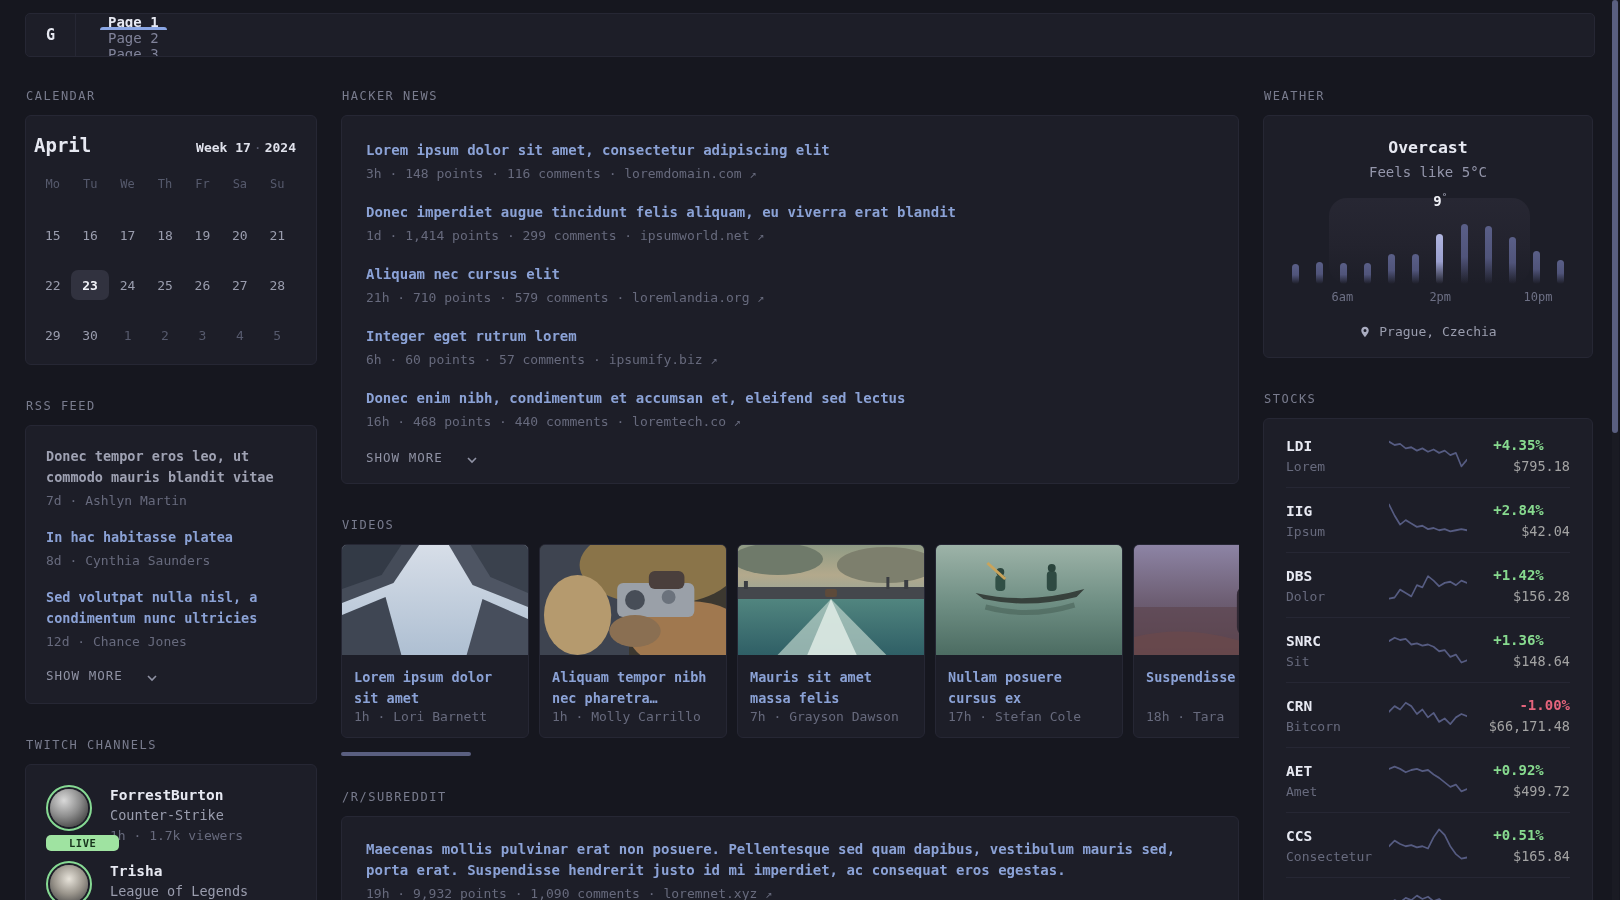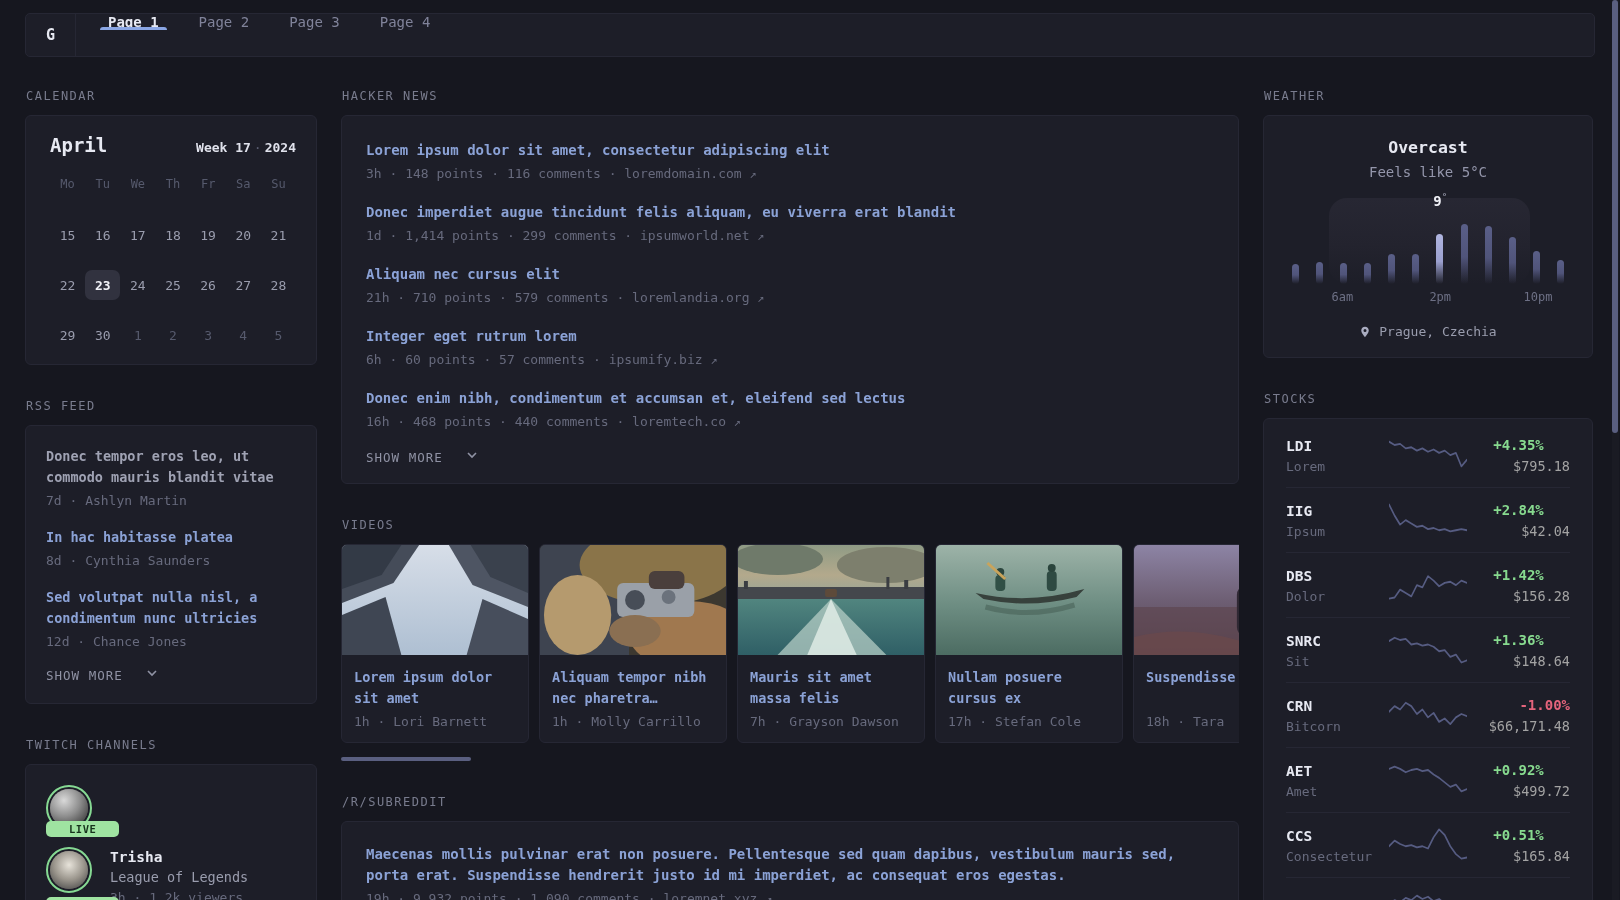--- a/index.html
+++ b/index.html
@@ -14,21 +14,21 @@
 
   
   .nav {
     height:44px; background:#1d1e28; border:1px solid #262734; border-radius:5px;
     display:flex; align-items:stretch; overflow:hidden;
   }
   .nav-logo {
     width:50px; display:flex; align-items:center; justify-content:center;
     border-right:1px solid #262734; color:#e7e9f2; font-weight:bold; font-size:15px;
   }
-  .nav-tabs { display:flex; align-items:flex-start; padding-left:18px; }
+  .nav-tabs { display:flex; align-items:flex-start; padding-left:18px;flex-direction:column; }
   .nav-tab {
     display:flex; align-items:center; padding:0 14px; margin-right:12px;
     color:#80839a; font-size:14px; position:relative; cursor:pointer;
   }
   .nav-tab.active { color:#e7e9f2; font-weight:600; }
   .nav-tab.active::after {
     content:""; position:absolute; left:6px; right:6px; bottom:0; height:3px;
     border-radius:3px 3px 0 0; background:#8aa6e4;
   }
 
@@ -40,21 +40,21 @@
   }
   .widget { margin-bottom:34px; }
   .w-label {
     font-size:12px; letter-spacing:1.5px; color:#797c8e; margin:0 0 12px 1px;
   }
   .card {
     background:#1d1e28; border:1px solid #262734; border-radius:6px;
   }
 
   
-  .cal { padding:18px 20px 14px 24px; }
+  .cal { padding:18px 20px 14px 8px; }
   .cal-head { display:flex; justify-content:space-between; align-items:baseline; margin-bottom:16px; }
   .cal-month { color:#e7e9f2; font-size:19px; font-weight:600; }
   .cal-week { font-size:13px; color:#e0e2ec; font-weight:600; }
   .cal-week .dot { color:#5b5e72; font-weight:400; padding:0 3px; }
   .cal-grid { display:grid; grid-template-columns:repeat(7,1fr); row-gap:20px; }
   .cal-cell {
     height:30px; display:flex; align-items:center; justify-content:center;
     font-size:13px; color:#9a9dae; border-radius:7px;
   }
   .cal-cell.hd { color:#565a6d; font-size:12px; height:24px; margin-bottom:4px; }
@@ -62,21 +62,21 @@
   .cal-cell.sel { background:#31323f; color:#f0f1f7; font-weight:600; }
 
   
   .pad { padding:20px; }
   .feed-item { margin-bottom:16px; }
   .feed-title { font-size:13.5px; font-weight:600; color:#8ba2d6; line-height:21px; cursor:pointer; }
   .feed-title.read { color:#9fa2b3; }
   .feed-meta { font-size:13px; color:#676a7d; margin-top:3px; line-height:20px; }
   .show-more {
     font-size:12.5px; letter-spacing:1px; color:#8f92a4; cursor:pointer;
-    display:flex; align-items:flex-start; gap:24px; margin-top:4px;
+    display:flex; align-items:flex-end; gap:24px; margin-top:4px;
   }
   .chev { width:10px; height:10px; fill:none; stroke:#8f92a4; stroke-width:1.6; }
 
   
   .tw-item { display:flex; gap:16px; margin-bottom:16px; cursor:pointer; }
   .tw-av-wrap { position:relative; width:48px; flex:0 0 48px; }
   .tw-av {
     width:46px; height:46px; border-radius:50%;
     border:2px solid #4b4e65; padding:2px; background-clip:content-box;
     background-color:#555;
@@ -101,21 +101,21 @@
   .hn-meta { color:#676a7d; font-size:13px; margin-top:3px; line-height:20px; }
   .ext { font-size:12px; }
 
   
   .car-clip { overflow:hidden; }
   .car { display:flex; gap:10px; width:1200px; }
   .v-card { width:188px; flex:0 0 188px; background:#1d1e28; border:1px solid #262734; border-radius:6px; overflow:hidden; cursor:pointer; }
   .v-thumb { width:100%; height:110px; display:block; }
   .v-body { padding:12px 12px 13px 12px; }
   .v-title { color:#8ba2d6; font-size:13.5px; font-weight:600; line-height:21px; height:42px; overflow:hidden; }
-  .v-meta { color:#676a7d; font-size:13px; margin-top:5px; }
+  .v-meta { color:#676a7d; font-size:13px; }
   .car-scroll { margin-top:14px; height:4px; position:relative; }
   .car-thumb { position:absolute; left:0; top:0; width:130px; height:4px; border-radius:2px; background:#5a5f80; cursor:pointer; }
 
   .sub { padding:22px 24px; }
 
   
   .wx { padding:22px 24px 18px 24px; text-align:center; }
   .wx-cond { color:#e7e9f2; font-size:16.5px; font-weight:600; }
   .wx-feels { color:#9496ab; font-size:14px; margin-top:7px; }
   .wx-chart { position:relative; height:78px; margin:26px 2px 6px 2px; }
@@ -240,20 +240,25 @@
       </div>
 
       <div class="widget">
         <div class="w-label">TWITCH CHANNELS</div>
         <div class="card pad" id="twitch-card">
             <div class="tw-item">
               <div class="tw-av-wrap">
                 <div class="tw-av g1 live"></div>
                 <span class="tw-live">LIVE</span>
               </div>
+              <div>
+                <div class="tw-name">ForrestBurton</div>
+                <div class="tw-cat">Counter-Strike</div>
+                <div class="tw-meta">1h · 1.7k viewers</div>
+              </div>
             </div>
             <div class="tw-item">
               <div class="tw-av-wrap">
                 <div class="tw-av g2 live"></div>
                 <span class="tw-live">LIVE</span>
               </div>
               <div>
                 <div class="tw-name">Trisha</div>
                 <div class="tw-cat">League of Legends</div>
                 <div class="tw-meta">3h · 1.2k viewers</div>

